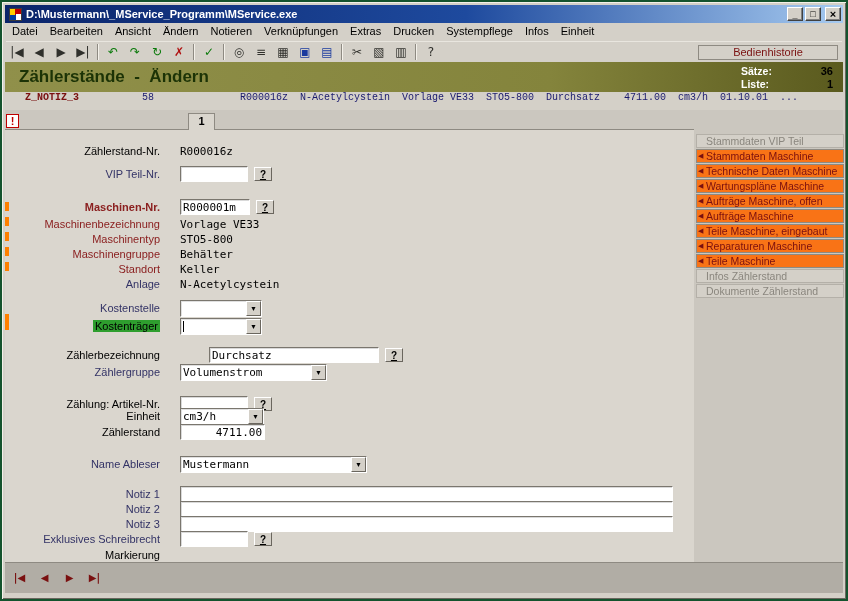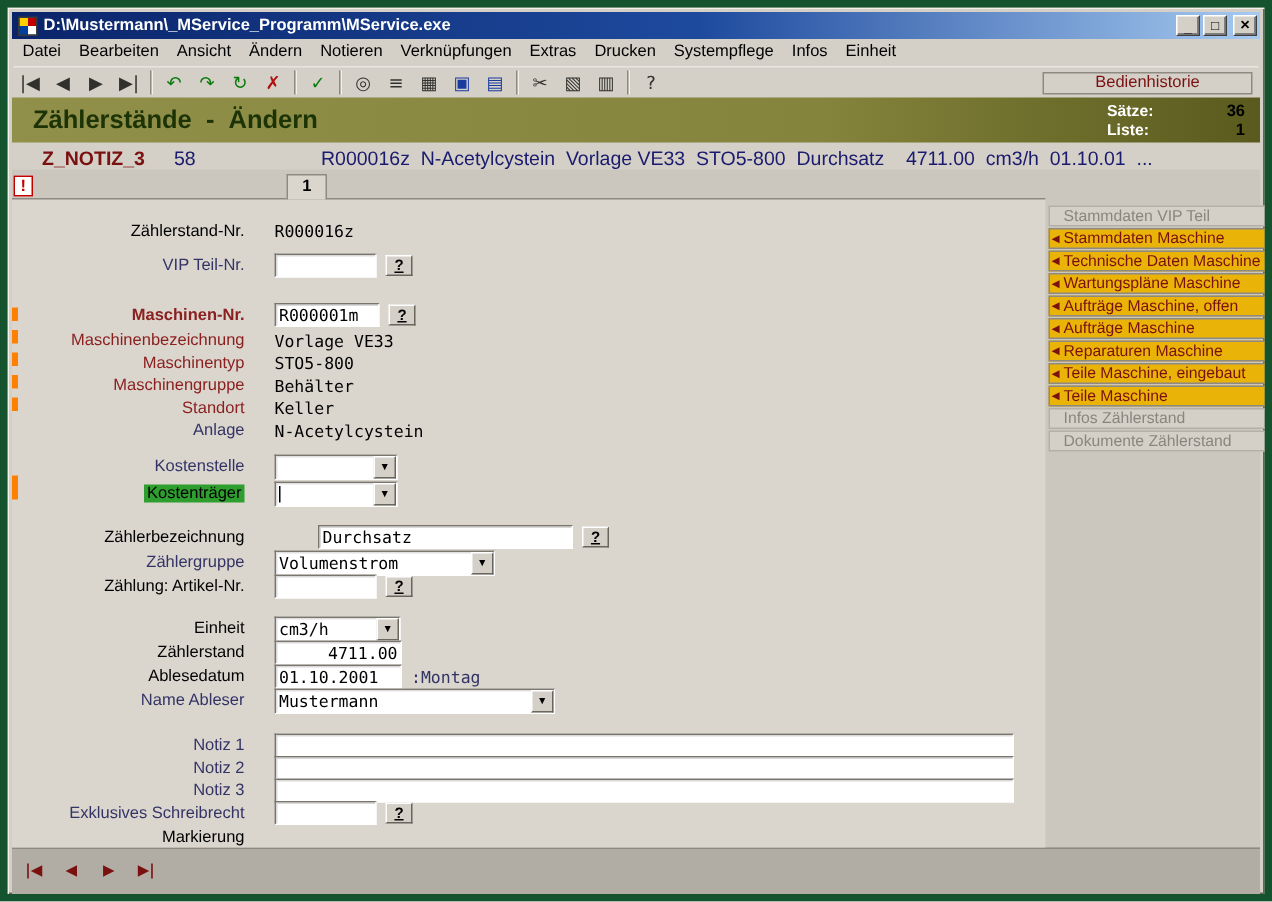--- a/index.html
+++ b/index.html
@@ -1,18 +1,18 @@
 <!DOCTYPE html>
 <html><head>
 <meta charset="utf-8">
 <style>
   * { margin:0; padding:0; box-sizing:border-box; }
   html,body { width:848px; height:601px; font-family:"Liberation Sans",sans-serif; }
   .window{ position:relative; width:848px; height:601px; background:#d4d0c8;
-    border:5px solid #14532d;
+    border:2px solid #14532d;
     box-shadow: inset 1px 1px 0 #f4f1ea, inset -1px -1px 0 #6a665e; overflow:hidden; }
 
   
   .titlebar{ position:absolute; top:3px; left:3px; right:3px; height:18px;
     background:linear-gradient(90deg,#0a246a 0%,#1e4a9e 55%,#a6caf0 100%);
     display:flex; align-items:center; padding:0 2px; }
   .app-icon{ width:13px; height:13px; margin:0 4px 0 2px; flex:none;
     background: conic-gradient(#c00000 0 25%, #ffffff 0 50%, #0040a0 0 75%, #ffd000 0); border:1px solid #3a3a3a; }
   .title-text{ color:#fff; font-size:11px; font-weight:bold; white-space:nowrap; flex:1 1 auto; overflow:hidden; }
   .winbtns{ display:flex; gap:2px; }
@@ -38,24 +38,24 @@
   
   .header{ position:absolute; top:60px; left:3px; right:3px; height:30px;
     background:linear-gradient(90deg,#90904a 0%,#84843c 65%,#5a5a1e 100%); }
   .header-title{ position:absolute; left:14px; top:5px; font-size:17px; font-weight:bold; color:#1c3306; white-space:pre; }
   .header-stats{ position:absolute; right:10px; top:2px; width:92px; }
   .stat-row{ display:flex; justify-content:space-between; height:13px; align-items:center; }
   .stat-label{ color:#fff; font-size:10.5px; font-weight:bold; }
   .stat-value{ color:#000; font-size:11px; font-weight:bold; text-align:center; }
 
   
-  .recordbar{ position:absolute; top:90px; left:3px; right:3px; height:18px; display:flex; align-items:flex-end;
-    font-family:Liberation Sans, sans-serif; font-size:13px; }
+  .recordbar{ position:absolute; top:90px; left:3px; right:3px; height:18px; display:flex; align-items:flex-start;
+    font-family:Liberation Mono, monospace; font-size:10px; }
   .rb-field{ margin-left:20px; width:88px; color:#7a1010; font-weight:bold; }
-  .rb-no{ width:68px; color:#1a1a6e; }
+  .rb-no{ width:68px; color:#1a1a6e;margin-left:29px; }
   .rb-sum{ color:#1a1a6e; white-space:pre;padding-left:30px; }
 
   
   .content{ position:absolute; top:108px; left:3px; right:3px; height:452px; background:#cbc7bf; }
   .alert-badge{ position:absolute; top:112px; left:4px; width:13px; height:14px; background:#fff;
     border:1px solid #c00000; color:#c00000; font-weight:bold; font-size:11px; text-align:center; line-height:12px; }
   .tab{ position:absolute; top:111px; left:186px; width:27px; height:17px; background:#dad6ce;
     border:1px solid #8e8a82; border-bottom:none; font-size:11px; font-weight:bold; text-align:center; line-height:15px; z-index:3; }
   .form{ position:absolute; top:127px; left:3px; width:689px; height:433px; background:#dad6ce; border-top:1px solid #8e8a82; z-index:2; }
 
@@ -78,21 +78,21 @@
   .combo{ height:17px; background:#fff; border:1px solid; border-color:#7a766e #ffffff #ffffff #7a766e;
     box-shadow: inset 1px 1px 0 rgba(0,0,0,0.12); display:flex; align-items:center; }
   .combo-val{ flex:1 1 auto; font-family:"DejaVu Sans Mono",monospace; font-size:11px; padding:0 2px; white-space:pre; overflow:hidden; }
   .combo-arrow{ width:15px; height:15px; flex:none; background:#d4d0c8; border:1px solid;
     border-color:#fff #6a665e #6a665e #fff; font-size:7px; color:#000; display:flex; align-items:center; justify-content:center; }
   .caret{ display:inline-block; width:1px; height:11px; background:#000; margin-left:2px; }
   .suffix{ margin-left:6px; font-family:"DejaVu Sans Mono",monospace; font-size:11px; color:#333366; }
 
   
   .sidebar{ position:absolute; top:132px; left:694px; width:148px; z-index:2; }
-  .sb-item{ position:relative; height:14px; margin-bottom:1px; background:#eab308; border:1px solid #8e8a82;
+  .sb-item{ position:relative; height:14px; margin-bottom:1px; background:#f97316; border:1px solid #8e8a82;
     display:flex; align-items:center; padding-left:9px; cursor:default; }
   .sb-arrow{ position:absolute; left:1px; top:2px; font-size:7px; color:#7a1010; }
   .sb-label{ font-size:10.5px; color:#7a1010; white-space:nowrap; }
   .sb-item.disabled{ background:#d4d0c8; border-color:#b4b0a8; }
   .sb-item.disabled .sb-label{ color:#8a867e; }
 
   
   .bottombar{ position:absolute; top:560px; left:3px; right:3px; height:31px; background:#b1ada5; border-top:1px solid #8e8a82; }
   .bottom-nav{ position:absolute; top:5px; left:3px; display:flex; gap:2px; }
   .nbtn{ width:23px; height:19px; background:#b1ada5; border:none; color:#7a1010; font-size:10px; font-weight:bold;
@@ -303,21 +303,21 @@
     <div class="row" style="top:234px">
       <div class="lbl">Zählergruppe</div>
       <div class="field">
         <div class="combo" style="width:147px">
           <span class="combo-val">Volumenstrom</span>
           <span class="combo-arrow">▼</span>
         </div>
       </div>
     </div>
 
-    <div class="row" style="top:250px">
+    <div class="row" style="top:266px">
       <div class="lbl bold-black">Zählung: Artikel-Nr.</div>
       <div class="field">
         <input class="txt" style="width: 68px;" value="">
         <button class="qbtn">?</button>
       </div>
     </div>
 
     <div class="row" style="top:278px">
       <div class="lbl bold-black">Einheit</div>
       <div class="field">
@@ -328,27 +328,20 @@
       </div>
     </div>
 
     <div class="row" style="top:294px">
       <div class="lbl bold-black">Zählerstand</div>
       <div class="field">
         <input class="txt" style="width: 85px; text-align: right;" value="4711.00">
       </div>
     </div>
 
-    <div class="row" style="top:310px">
-      <div class="lbl bold-black">Ablesedatum</div>
-      <div class="field">
-        <input class="txt" style="width: 85px;" value="01.10.2001">
-        <span class="suffix">:Montag</span>
-      </div>
-    </div>
 
     <div class="row" style="top:326px">
       <div class="lbl">Name Ableser</div>
       <div class="field">
         <div class="combo" style="width:187px">
           <span class="combo-val">Mustermann</span>
           <span class="combo-arrow">▼</span>
         </div>
       </div>
     </div>
@@ -407,25 +400,25 @@
     <div class="sb-item">
       <span class="sb-arrow">◀</span>
       <span class="sb-label">Aufträge Maschine, offen</span>
     </div>
     <div class="sb-item">
       <span class="sb-arrow">◀</span>
       <span class="sb-label">Aufträge Maschine</span>
     </div>
     <div class="sb-item">
       <span class="sb-arrow">◀</span>
+      <span class="sb-label">Teile Maschine, eingebaut</span>
+    </div>
+    <div class="sb-item">
+      <span class="sb-arrow">◀</span>
       <span class="sb-label">Reparaturen Maschine</span>
-    </div>
-    <div class="sb-item">
-      <span class="sb-arrow">◀</span>
-      <span class="sb-label">Teile Maschine, eingebaut</span>
     </div>
     <div class="sb-item">
       <span class="sb-arrow">◀</span>
       <span class="sb-label">Teile Maschine</span>
     </div>
     <div class="sb-item disabled">
       <span class="sb-label">Infos Zählerstand</span>
     </div>
     <div class="sb-item disabled">
       <span class="sb-label">Dokumente Zählerstand</span>

